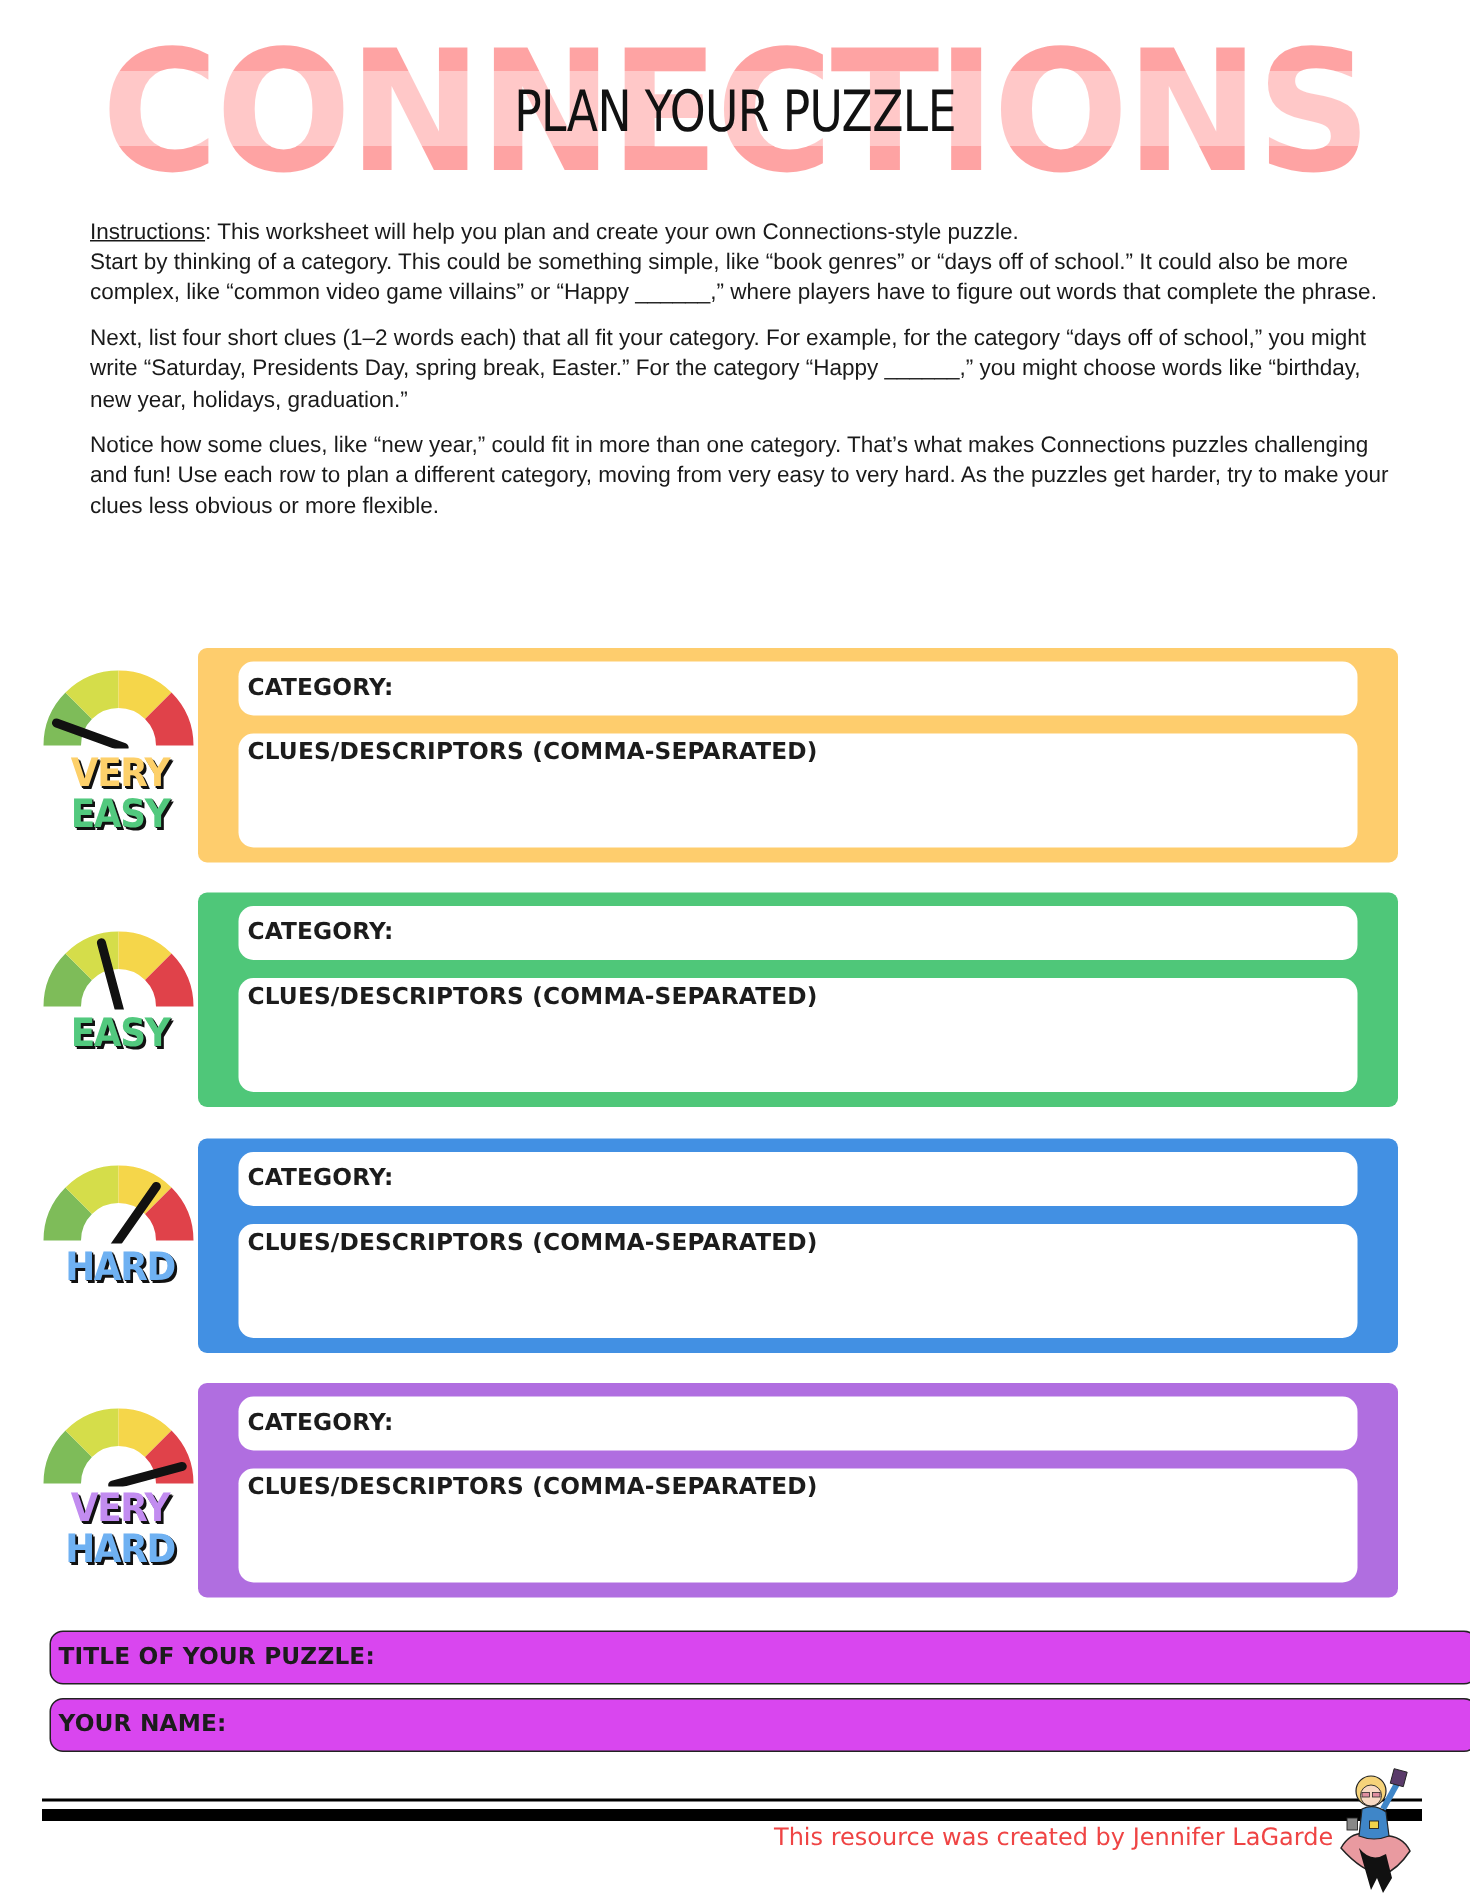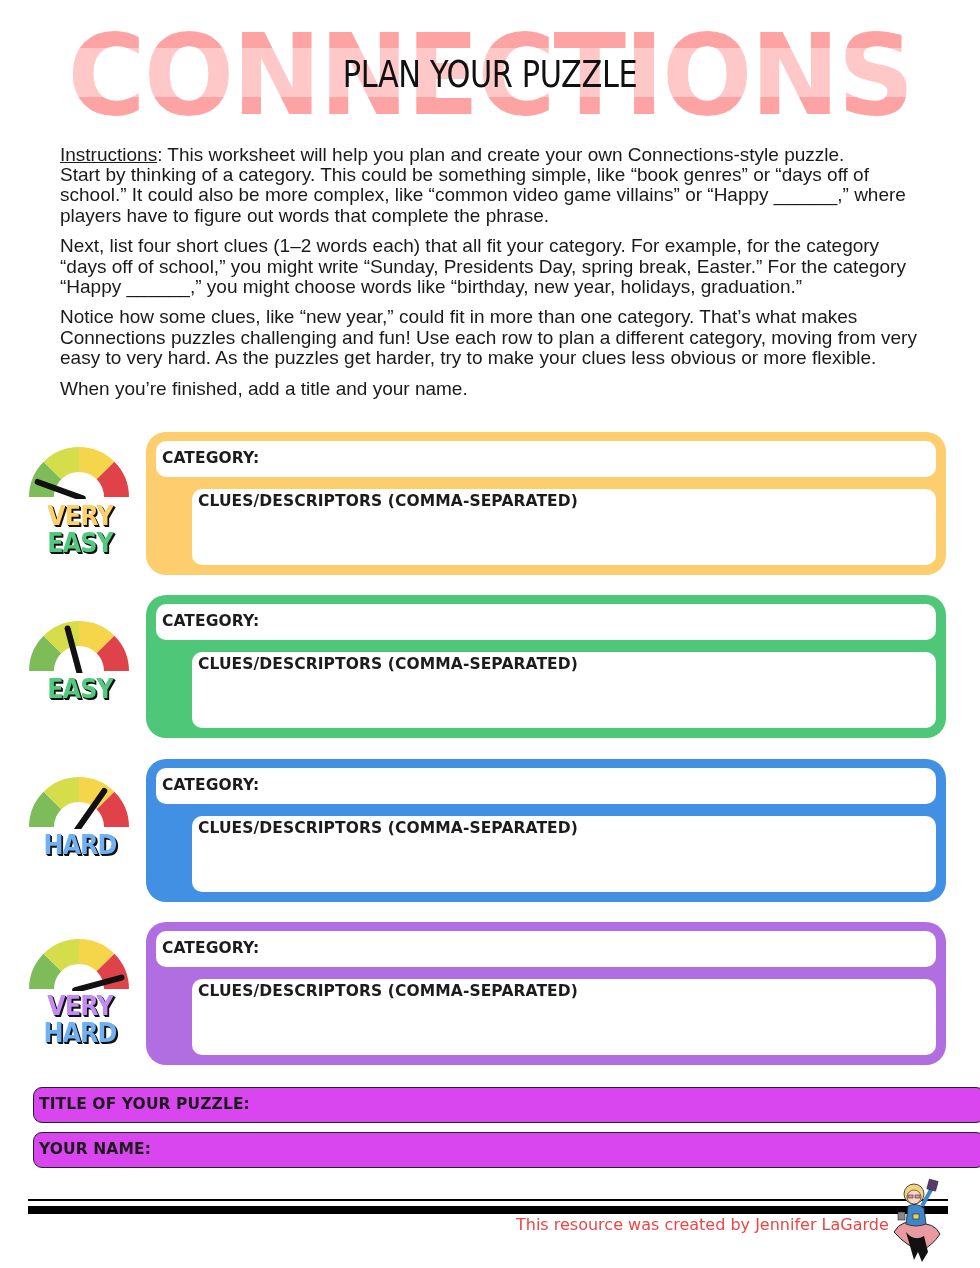--- a/index.html
+++ b/index.html
@@ -15,42 +15,42 @@
     -webkit-background-clip: text; background-clip: text; color: transparent;
     transform: scaleX(0.95); transform-origin: center;
   }
   .sub-title {
     position: absolute; left: 0; top: 52px; width: 980px; text-align: center;
     font-family: "DejaVu Sans", sans-serif; font-size: 38px; font-weight: normal;
     color: #111; transform: scaleX(0.8); letter-spacing: -0.5px;
   }
 
   .instructions { position: absolute; left: 60px; top: 145px; width: 870px;
-    font-family: "Liberation Sans", sans-serif; font-size: 19px; line-height: 20.2px; color: #1a1a1a; }
+    font-family: "Liberation Sans", sans-serif; font-size: 15px; line-height: 20.2px; color: #1a1a1a; }
   .instructions p { margin-bottom: 10.5px; }
   .instructions .u { text-decoration: underline; }
 
   .row { position: absolute; left: 0; width: 980px; }
   .gauge { position: absolute; left: 28px; width: 102px; height: 58px; }
   .level-label {
     position: absolute; left: 30px; width: 100px; text-align: center;
     font-family: "DejaVu Sans", sans-serif; font-weight: bold; font-size: 26px; line-height: 27px;
     letter-spacing: -1px; transform: scaleX(0.92);
   }
   .level-label span { display: block; text-shadow: 2px 2px 0 #111, 1px 1px 0 #111; }
 
-  .box { position: absolute; left: 146px; width: 800px; border-radius: 20px; padding: 9px 10px; }
+  .box { position: absolute; left: 132px; width: 800px; border-radius: 6px; padding: 9px 27px; }
   .field { background: #fff; border-radius: 10px; position: relative; }
   .field-label {
     position: absolute; left: 6px; top: 8px;
     font-family: "DejaVu Sans", sans-serif; font-weight: bold; font-size: 15.5px; color: #1c1c1c;
     letter-spacing: 0.1px;
   }
   .field.cat { height: 36px; }
-  .field.clues { height: 76px; margin-top: 12px; margin-left: 36px; }
+  .field.clues { height: 76px; margin-top: 12px; }
   .field.clues .field-label { top: 3px; }
 
   .bottom-field {
     position: absolute; left: 33px; width: 952px; height: 36px;
     border: 1.6px solid #222; border-radius: 9px; background: #d946ef;
   }
   .bottom-field .field-label { left: 5px; top: 7px; }
 
   .rule-thin { position: absolute; left: 28px; top: 1199px; width: 920px; height: 2px; background: #000; }
   .rule-thick { position: absolute; left: 28px; top: 1206px; width: 920px; height: 8px; background: #000; }
@@ -66,23 +66,22 @@
 <div class="title-wrap">
   <div class="big-title">CONNECTIONS</div>
   <div class="sub-title">PLAN YOUR PUZZLE</div>
 </div>
 
 <div class="instructions">
   <p>
     <span class="u">Instructions</span><span>: This worksheet will help you plan and create your own Connections-style puzzle.</span><br>
     <span>Start by thinking of a category. This could be something simple, like “book genres” or “days off of school.” It could also be more complex, like “common video game villains” or “Happy ______,” where players have to figure out words that complete the phrase.</span>
   </p>
-  <p>Next, list four short clues (1–2 words each) that all fit your category. For example, for the category “days off of school,” you might write “Sunday, Presidents Day, spring break, Easter.” For the category “Happy ______,” you might choose words like “birthday, new year, holidays, graduation.”</p>
+  <p>Next, list four short clues (1–2 words each) that all fit your category. For example, for the category “days off of school,” you might write “Saturday, Presidents Day, spring break, Easter.” For the category “Happy ______,” you might choose words like “birthday, new year, holidays, graduation.”</p>
   <p>Notice how some clues, like “new year,” could fit in more than one category. That’s what makes Connections puzzles challenging and fun! Use each row to plan a different category, moving from very easy to very hard. As the puzzles get harder, try to make your clues less obvious or more flexible.</p>
-  <p>When you’re finished, add a title and your name.</p>
 </div>
 
 <div class="row" style="top:432px;">
   <svg class="gauge" style="top:9px;" viewBox="0 0 102 58">
     <g>
         <path d="M1 55.99999999999999 A50 50 0 0 1 15.64466094067263 20.644660940672622 L33.32233047033631 38.32233047033631 A25 25 0 0 0 26 56 Z" fill="#7ebc59"></path>
         <path d="M15.64466094067263 20.644660940672622 A50 50 0 0 1 51 6 L51 31 A25 25 0 0 0 33.32233047033631 38.32233047033631 Z" fill="#d5dd4a"></path>
         <path d="M51 6 A50 50 0 0 1 86.35533905932738 20.64466094067263 L68.67766952966369 38.32233047033631 A25 25 0 0 0 51 31 Z" fill="#f5d64a"></path>
         <path d="M86.35533905932738 20.64466094067263 A50 50 0 0 1 101 56 L76 56 A25 25 0 0 0 68.67766952966369 38.32233047033631 Z" fill="#e0424a"></path>
         <line x1="54.758770483143635" y1="57.36808057330268" x2="9.653524685420031" y2="40.95111369367057" stroke="#111" stroke-width="6" stroke-linecap="round"></line>

